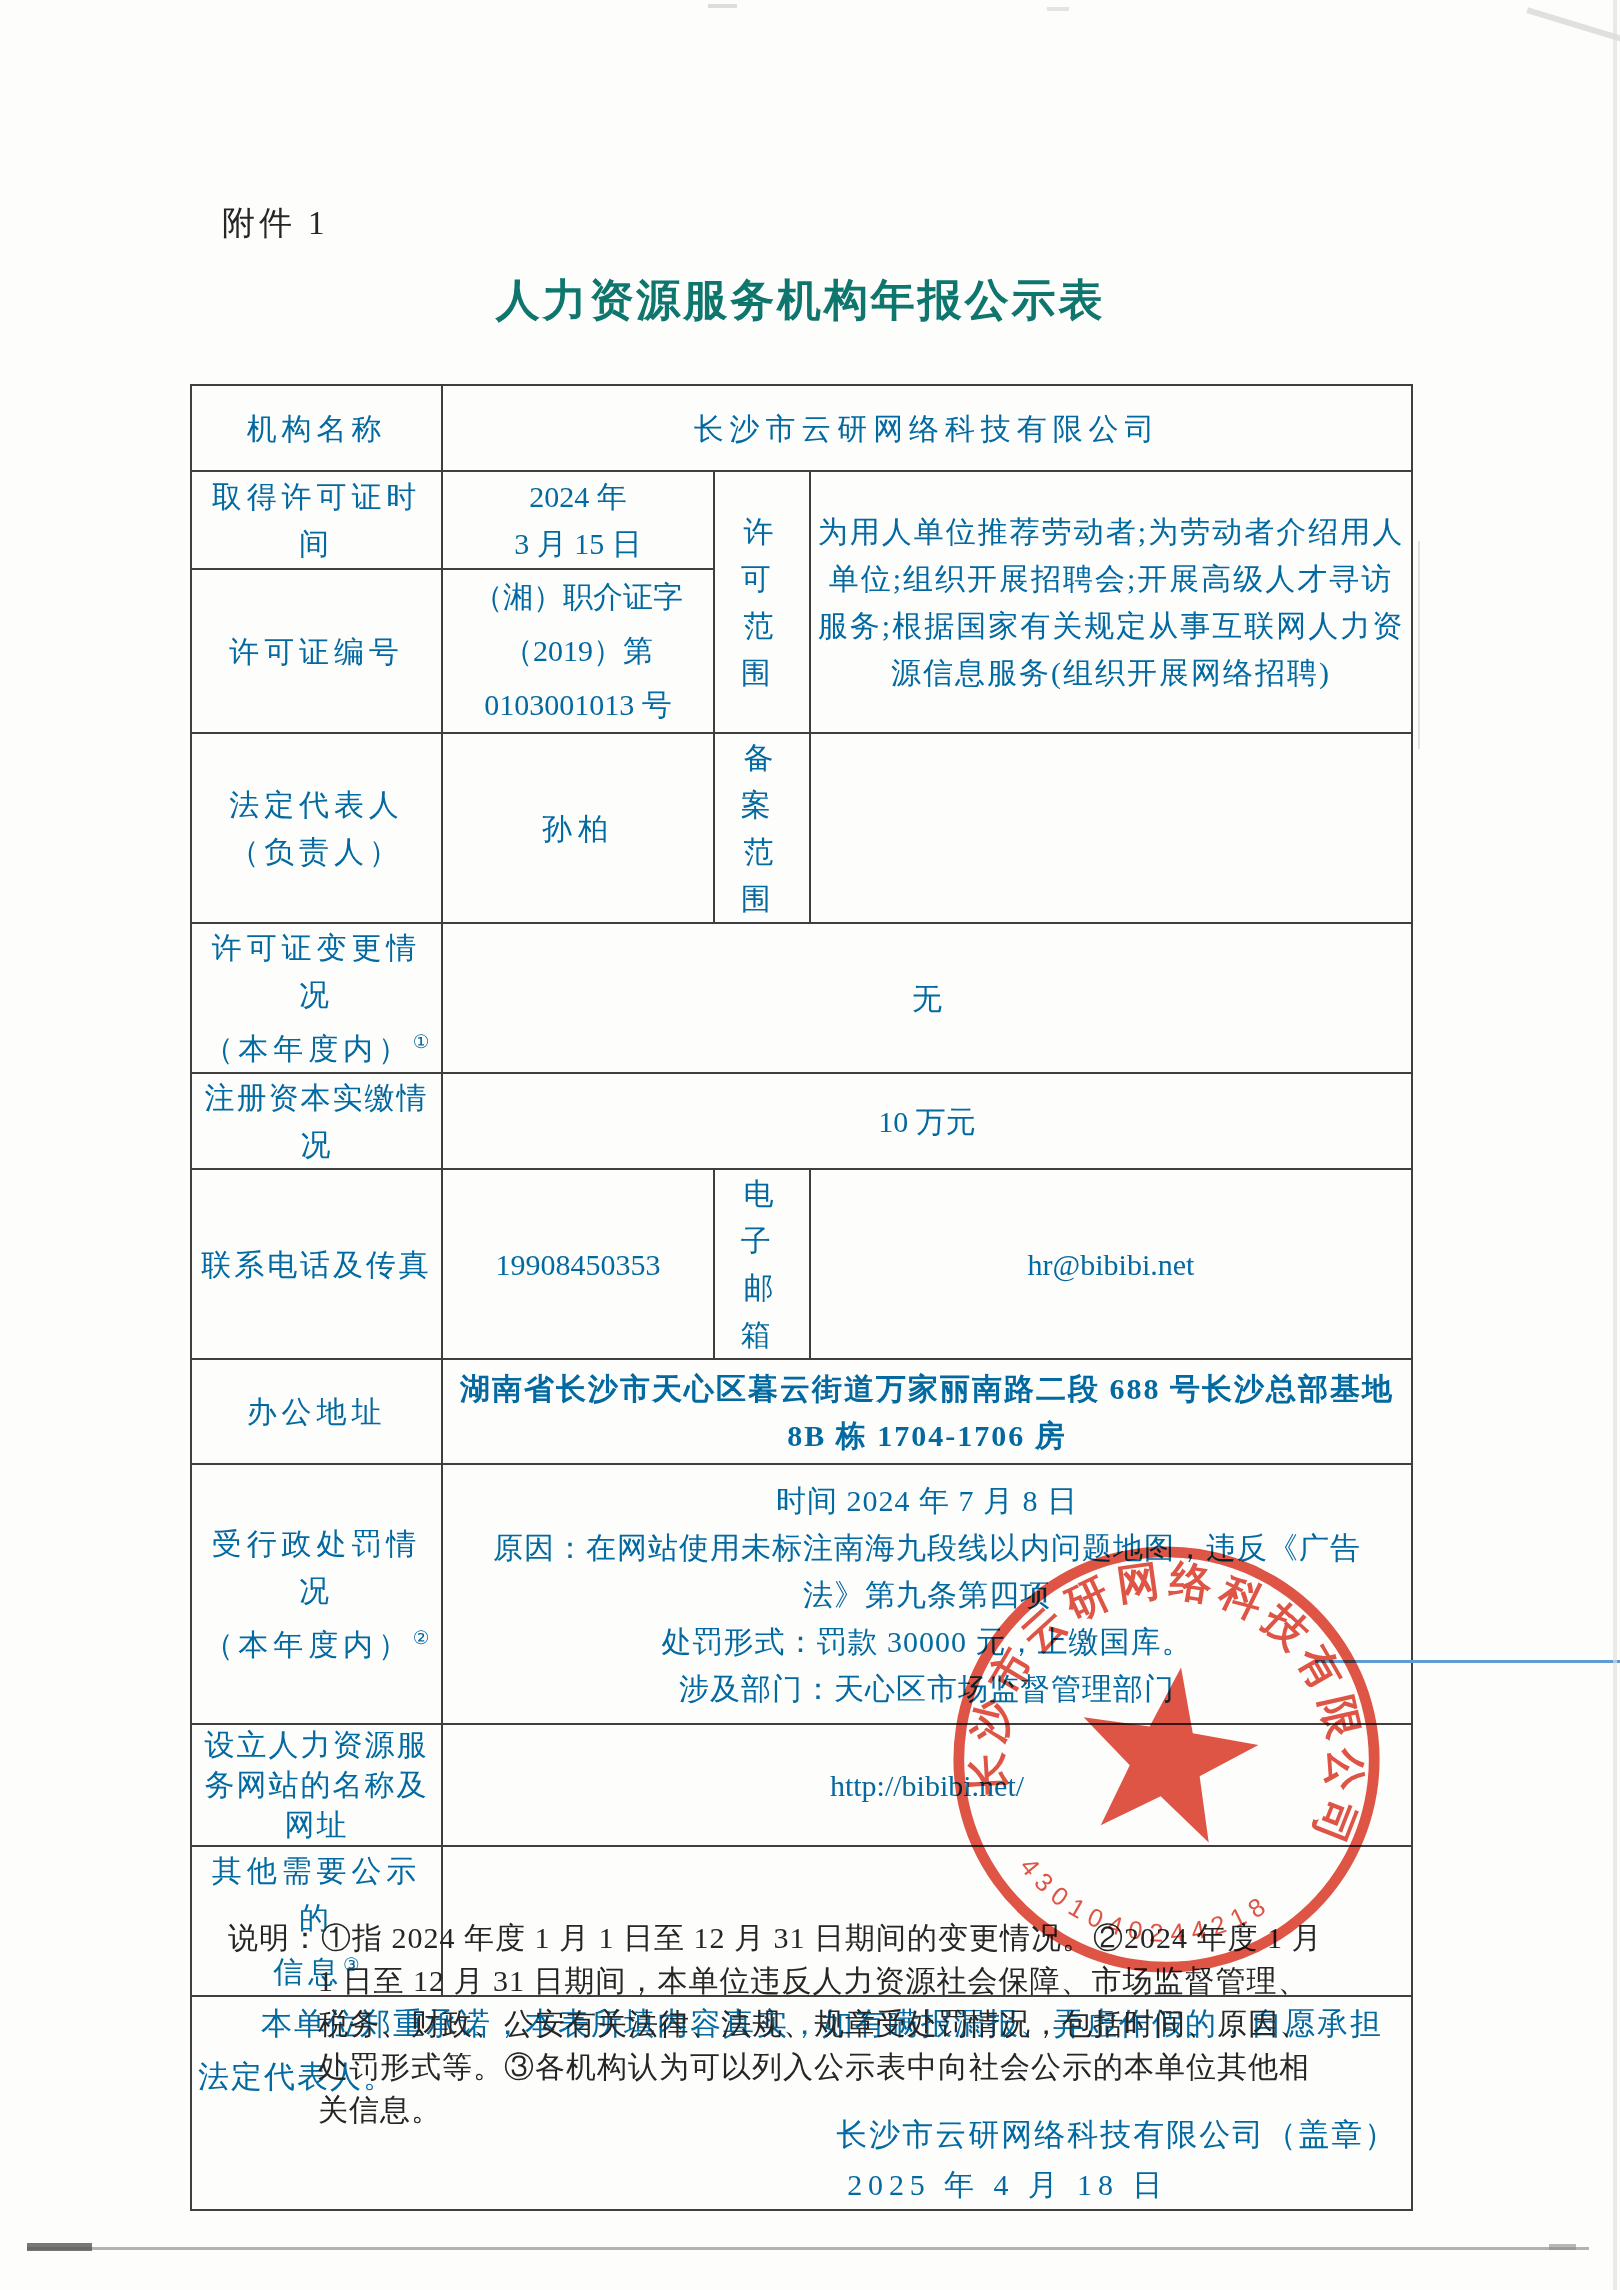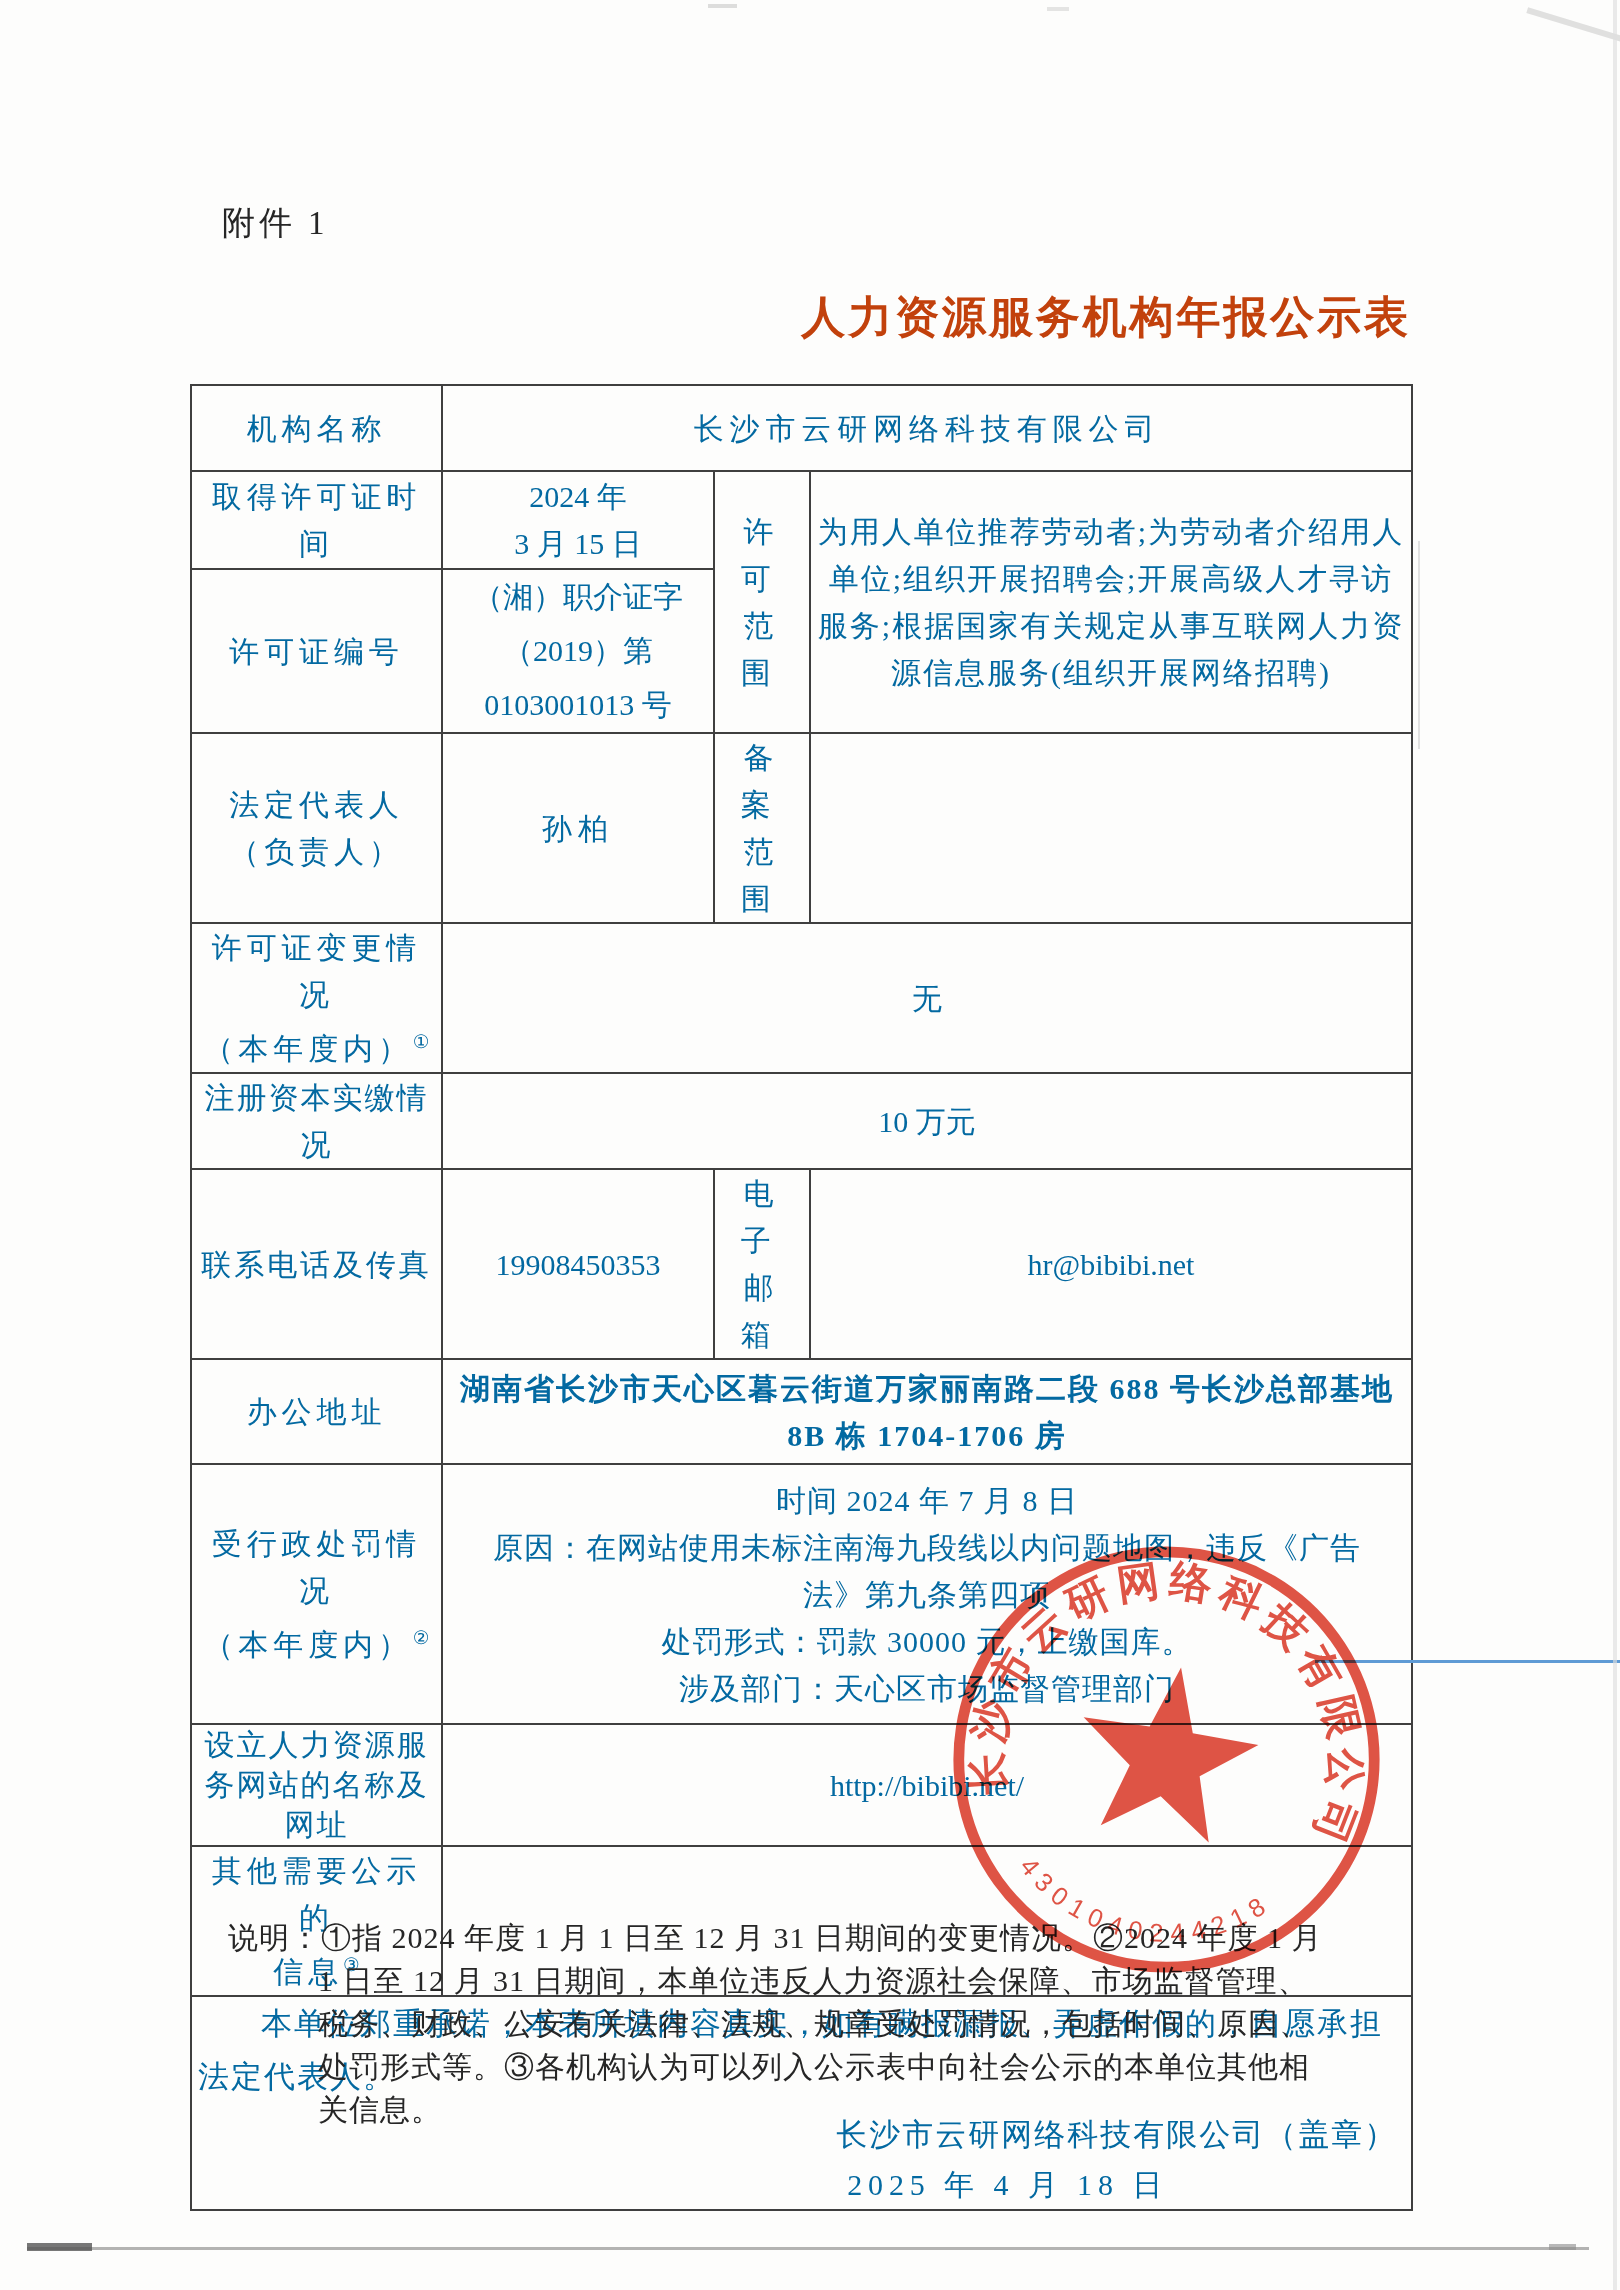--- a/index.html
+++ b/index.html
@@ -16,23 +16,23 @@
     overflow:hidden;
   }
   .page{position:absolute;inset:0;background:#fdfdfc;}
 
   
   .attachment{
     position:absolute;left:222px;top:201px;
     font-size:33px;letter-spacing:3.9px;
   }
   .main-title{
-    position:absolute;left:190px;top:288px;width:1221px;
-    text-align:right;font-size:44px;font-weight:bold;letter-spacing:2.9px;
-    color:#c2410c;
+    position:absolute;left:190px;top:271px;width:1221px;
+    text-align:center;font-size:44px;font-weight:bold;letter-spacing:2.9px;
+    color:#0f766e;
   }
 
   
   table.form{
     position:absolute;left:190px;top:384px;width:1221px;
     border-collapse:collapse;table-layout:fixed;
   }
   .form td{
     border:2.9px solid #3f3f3f;
     vertical-align:middle;text-align:center;

